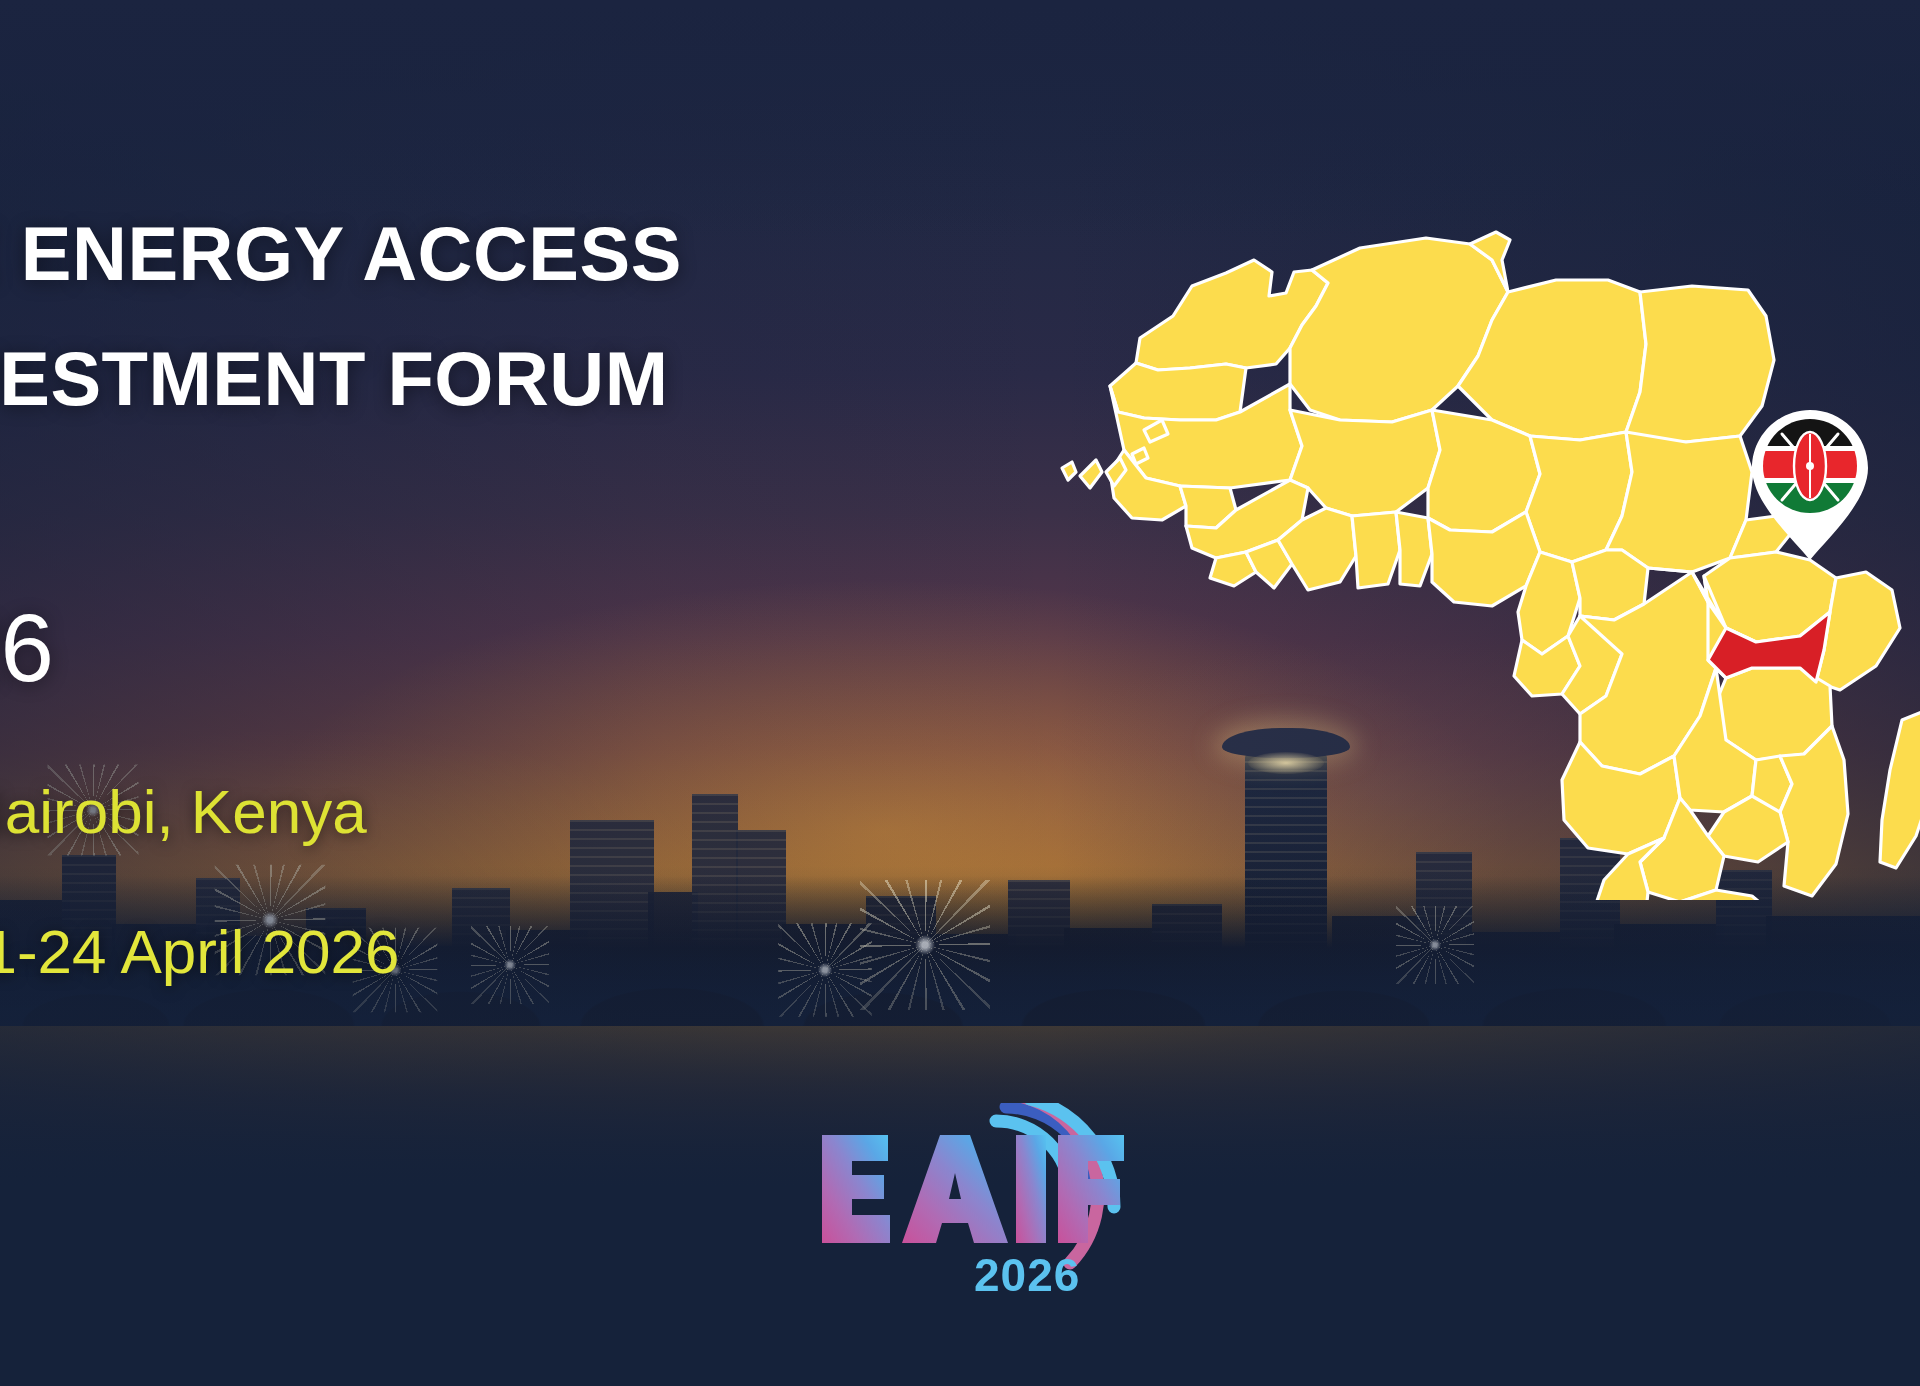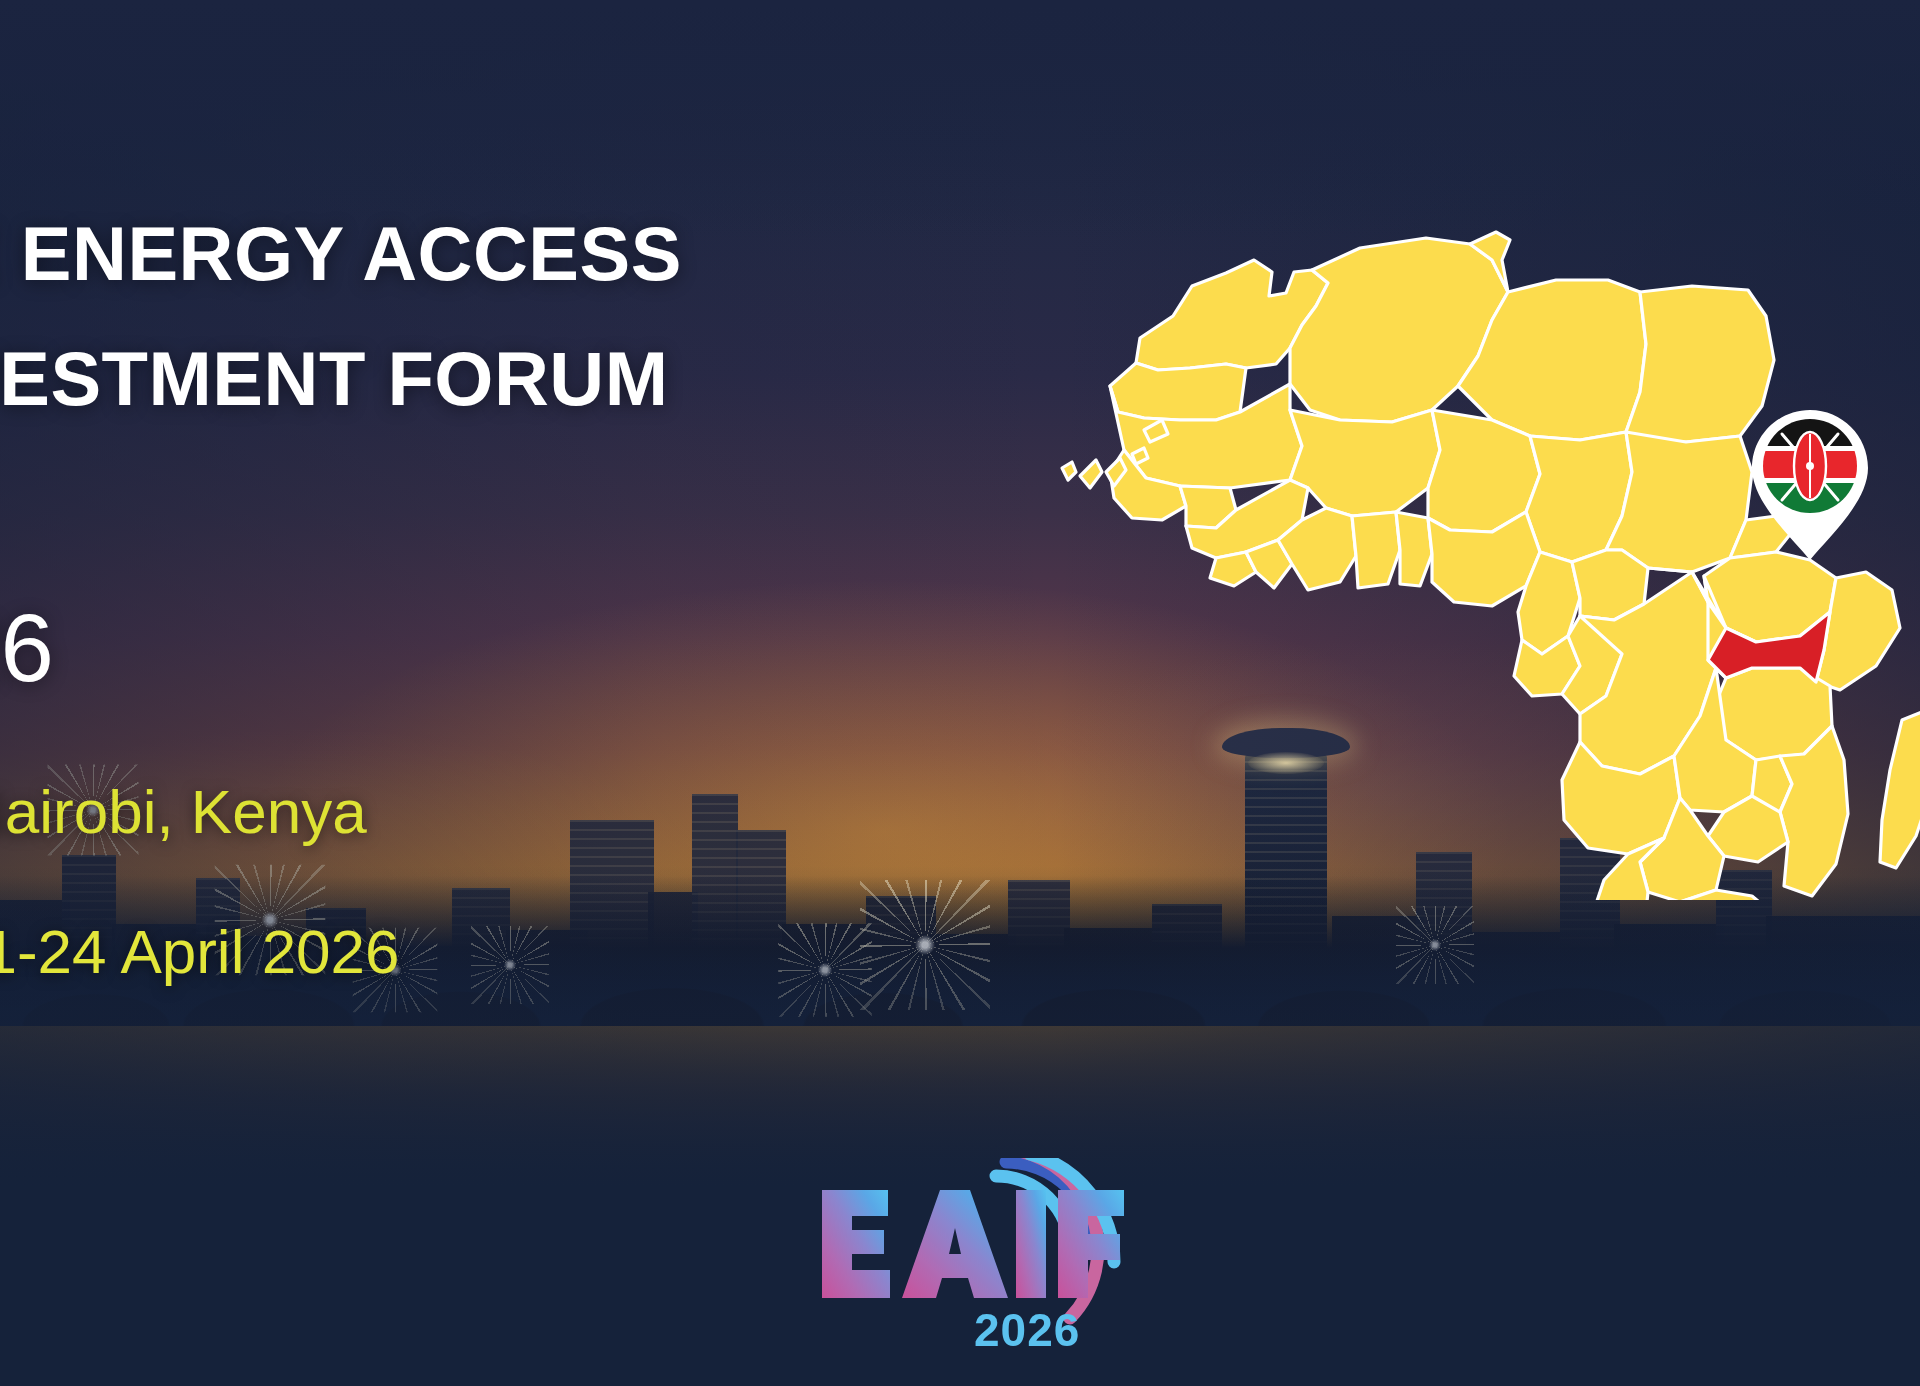--- a/index.html
+++ b/index.html
@@ -156,21 +156,21 @@
     text-shadow:0 2px 14px rgba(0,0,0,0.55);
   }
   .dates{
     position:absolute; left:-52px; top:918px;
     color:#e2e63b; font-weight:500; font-size:62px; line-height:1.1;
     letter-spacing:0px;
     text-shadow:0 2px 14px rgba(0,0,0,0.55);
   }
 
   
-  .logo{ position:absolute; left:818px; top:1158px; width:320px; height:200px;text-align:right; }
+  .logo{ position:absolute; left:818px; top:1103px; width:320px; height:200px;text-align:right; }
   .logo svg{ display:block; }
 
   
   .map{ position:absolute; left:1040px; top:120px; width:900px; height:780px; }
   .map svg{ display:block; }
 </style>
 </head>
 <body>
 
 <div class="stage">

